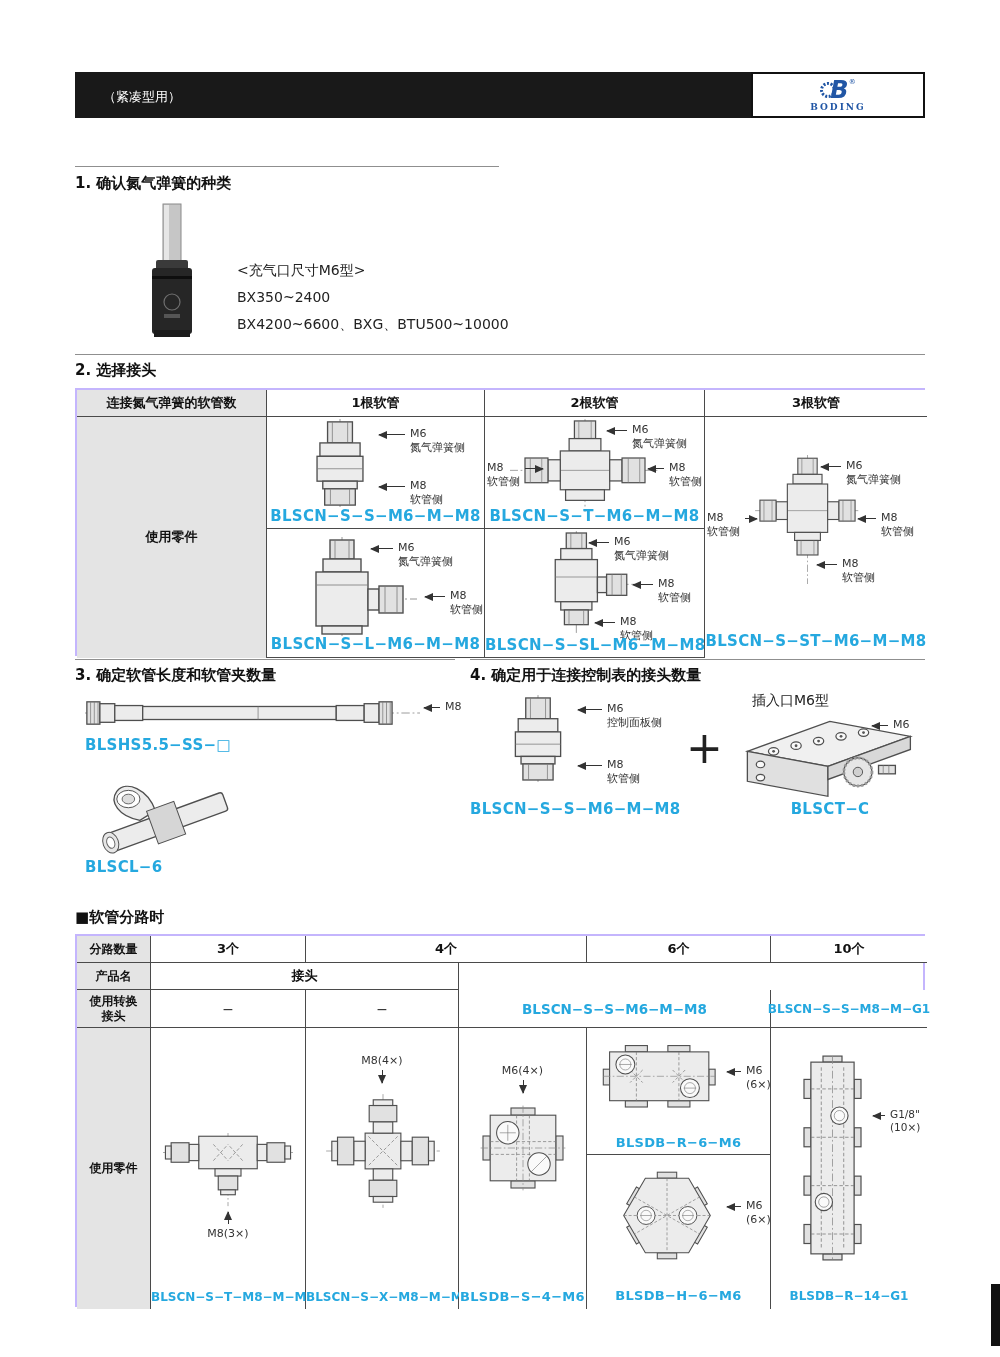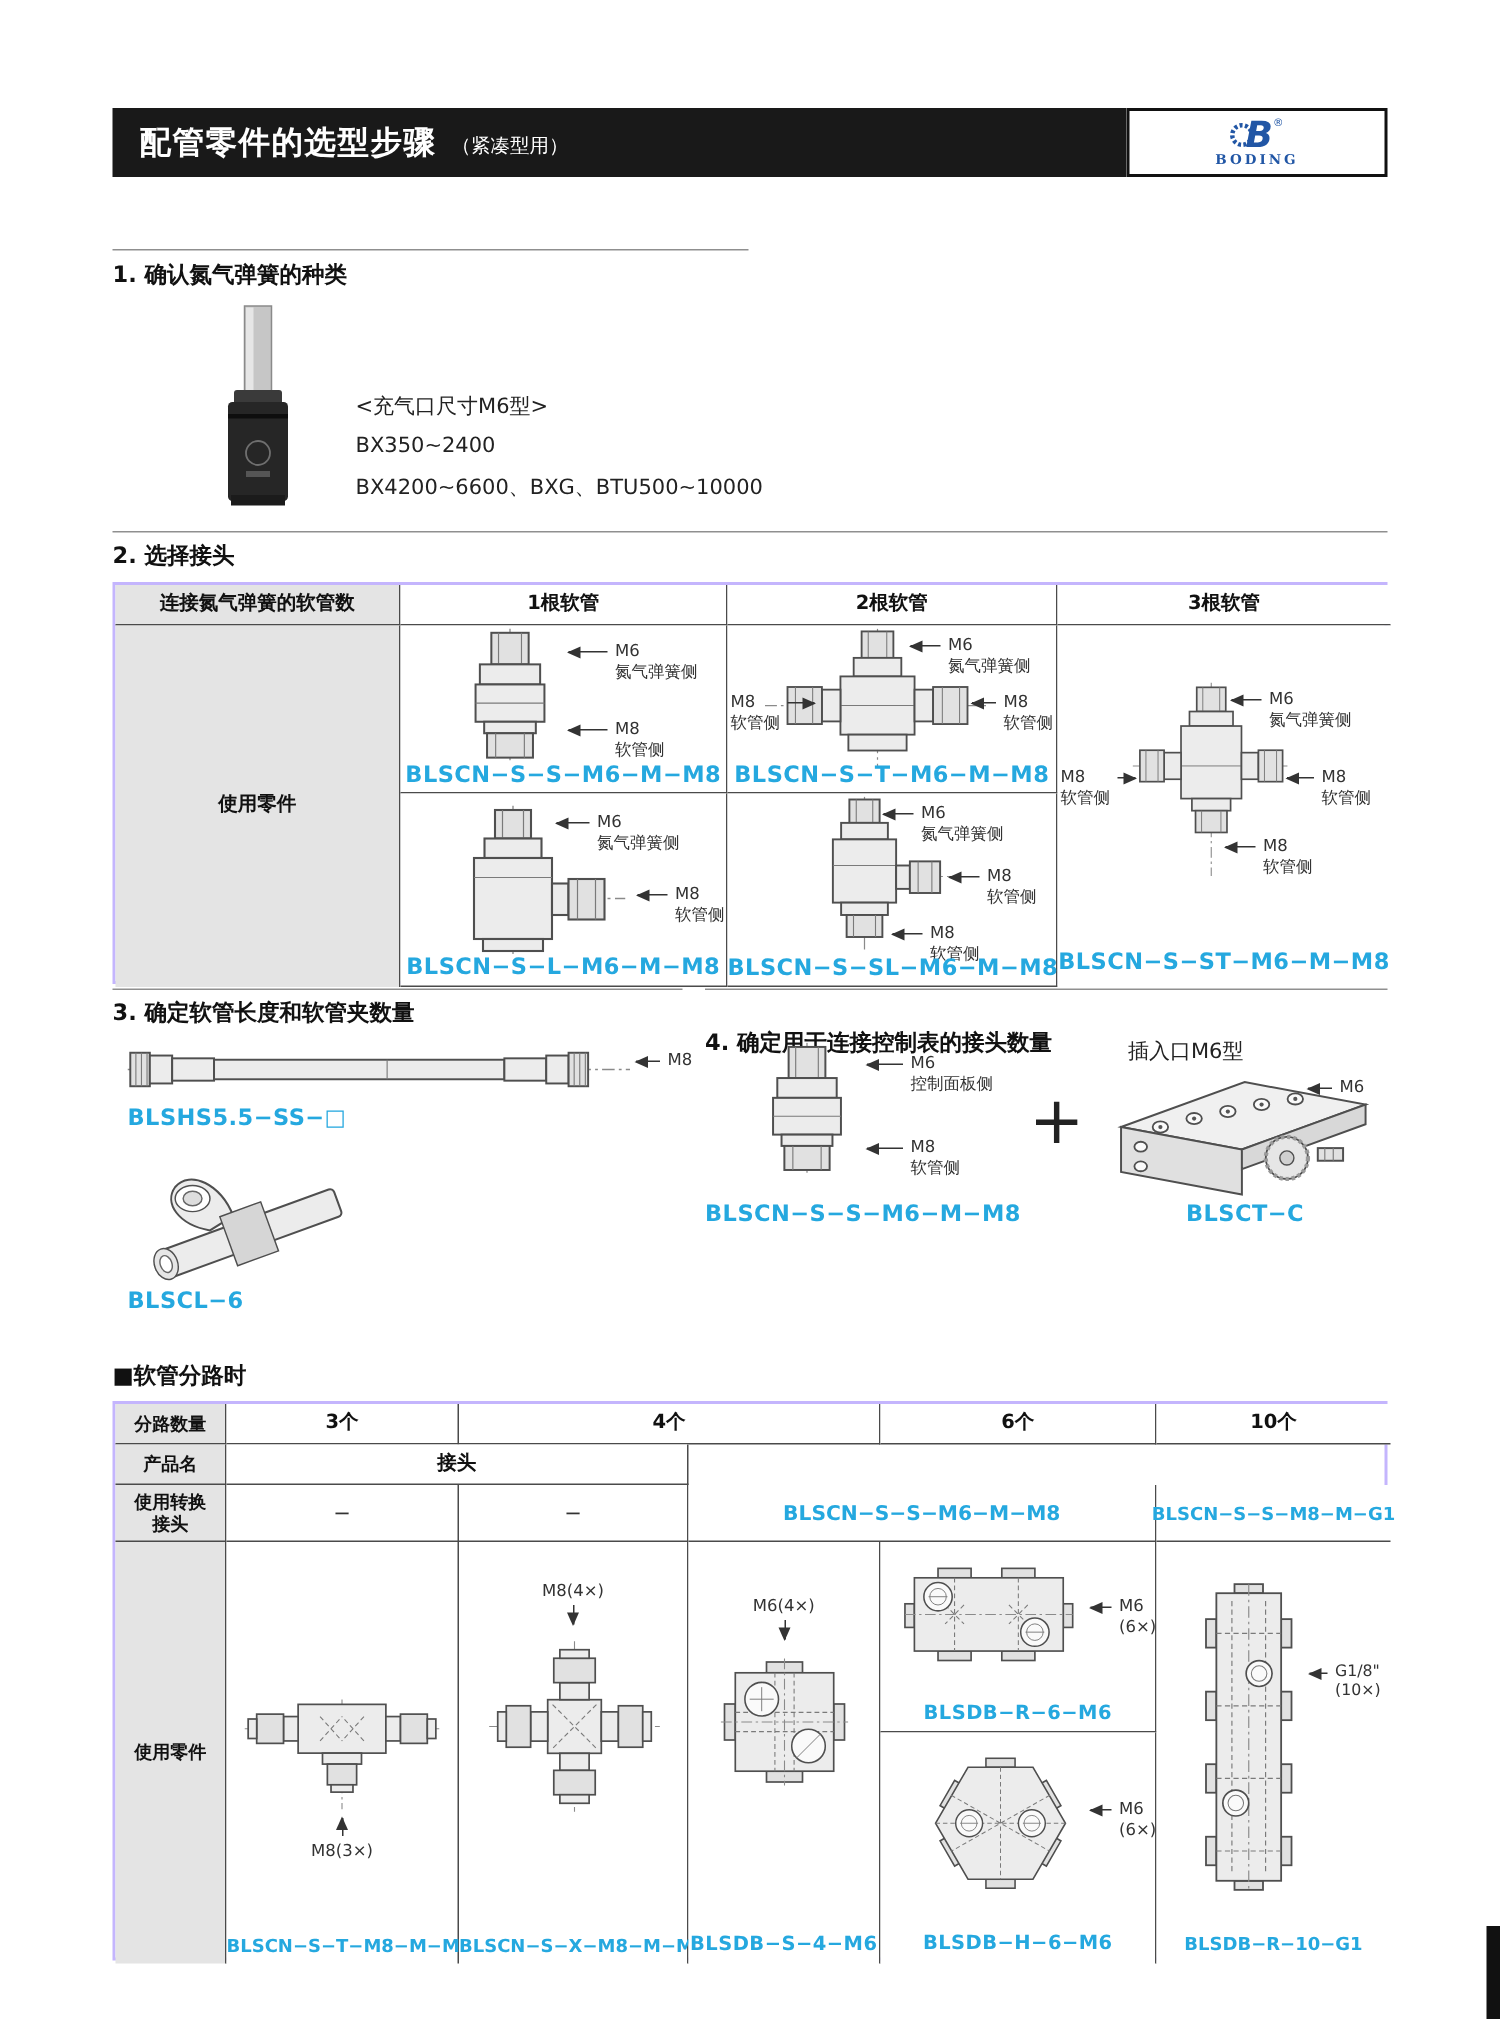--- a/index.html
+++ b/index.html
@@ -58,21 +58,20 @@
   .fig .hl{fill:#fafafa;stroke:#4f4f4f;stroke-width:1.3;}
   .plus{font-size:44px;font-weight:400;color:#222;line-height:1;}
   .edge-tab{background:#111;}
 </style>
 </head>
 <body>
 
 <div class="page">
 
   <div class="abs hdr" style="left:75px;top:72px;width:676px;height:46px;">
-    <span class="hdr-title">配管零件的选型步骤</span>
     <span class="hdr-sub">（紧凑型用）</span>
   </div>
   <div class="abs logobox" style="left:751px;top:72px;width:174px;height:46px;">
     <div class="logo-row">
       <svg width="14" height="22" viewBox="0 0 14 22" class="fig" style="margin-right:-4px;margin-top:2px;">
         <circle cx="8" cy="10" r="6.5" fill="none" stroke="#2156a5" stroke-width="3" stroke-dasharray="2 1.6"></circle>
       </svg>
       <span class="logo-b">B</span>
       <span class="logo-r">®</span>
     </div>
@@ -371,21 +370,21 @@
     <g transform="rotate(-20 82 52)">
       <rect x="18" y="42" width="128" height="20" rx="3" fill="#ececec" stroke="#4f4f4f" stroke-width="1.4"></rect>
       <ellipse cx="20" cy="52" rx="8" ry="11" fill="#e6e6e6" stroke="#4f4f4f"></ellipse>
       <ellipse cx="20" cy="52" rx="4" ry="6" fill="#fff" stroke="#666"></ellipse>
       <rect x="66" y="34" width="30" height="36" fill="#d6d6d6" stroke="#4f4f4f"></rect>
     </g>
   </svg>
   <div class="abs pn" style="left:85px;top:858px;width:120px;text-align:left;">BLSCL−6</div>
 
   <div class="abs rule" style="left:470px;top:659px;width:455px;"></div>
-  <div class="abs sec-h" style="left:470px;top:666px;margin-top:20px;">4. 确定用于连接控制表的接头数量</div>
+  <div class="abs sec-h" style="left:470px;top:666px;">4. 确定用于连接控制表的接头数量</div>
   <svg class="abs fig" style="left:505px;top:695px;" width="66" height="87" viewBox="0 0 70 92">
     <line class="cl" x1="35" y1="0" x2="35" y2="92"></line>
     <rect class="st" x="22" y="3" width="26" height="22"></rect>
       <line class="th" x1="27" y1="3" x2="27" y2="25"></line>
       <line class="th" x1="43" y1="3" x2="43" y2="25"></line>
     <rect class="bd" x="14" y="25" width="42" height="14"></rect>
     <rect class="bd" x="11" y="39" width="48" height="26"></rect>
       <line class="th" x1="11" y1="52" x2="59" y2="52"></line>
     <rect class="bd" x="17" y="65" width="36" height="8"></rect>
     <rect class="st" x="19" y="73" width="32" height="17"></rect>
@@ -633,18 +632,18 @@
           <circle cx="45" cy="176" r="6" fill="none" class="th"></circle>
       </svg>
       <div class="ann" style="left:102px;top:80px;font-size:10.5px;">
         <span class="ar ar-l" style="width:12px;"></span>
           <span class="gap"></span>
         <span class="txt">
             <span>G1/8"</span>
             <span>(10×)</span>
           </span>
         </div>
-      <div class="pn pn-sm" style="bottom:6px;">BLSDB−R−10−G1</div>
+      <div class="pn pn-sm" style="bottom:6px;">BLSDB−R−14−G1</div>
     </div>
   </div>
 
   <div class="abs edge-tab" style="left:991px;top:1284px;width:9px;height:62px;"></div>
 </div>
 
 </body></html>

